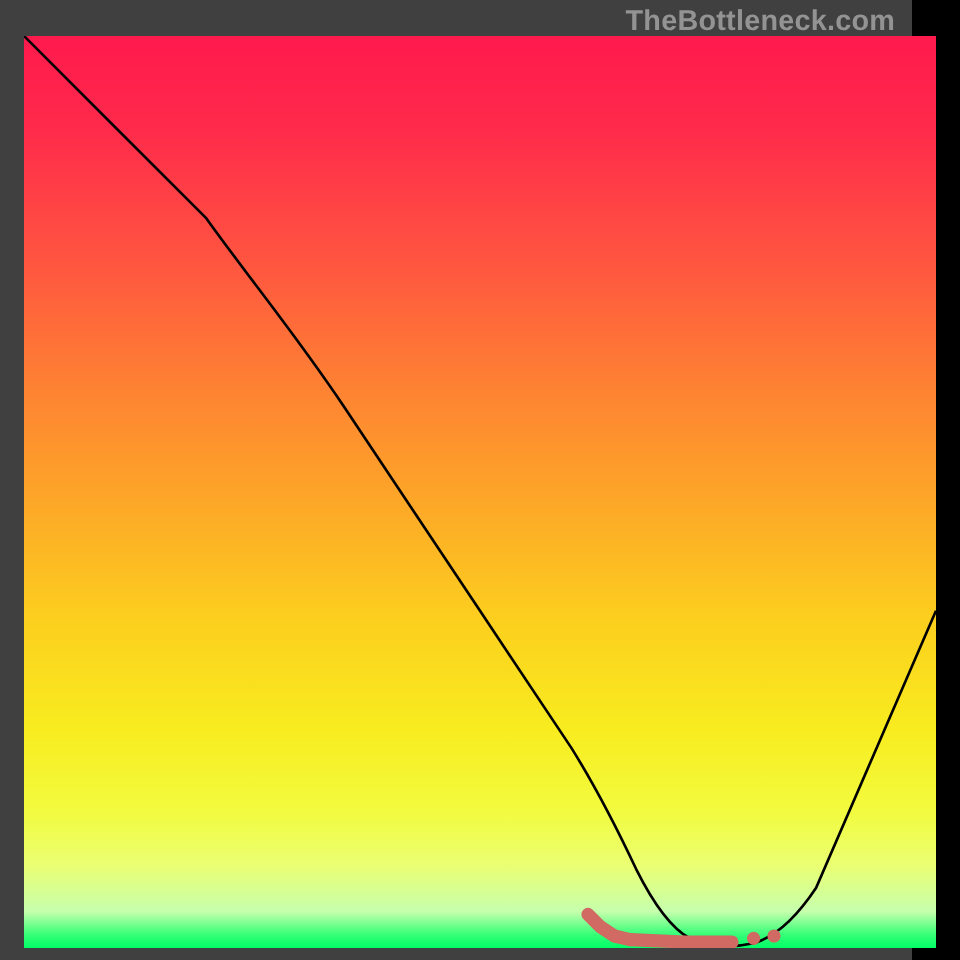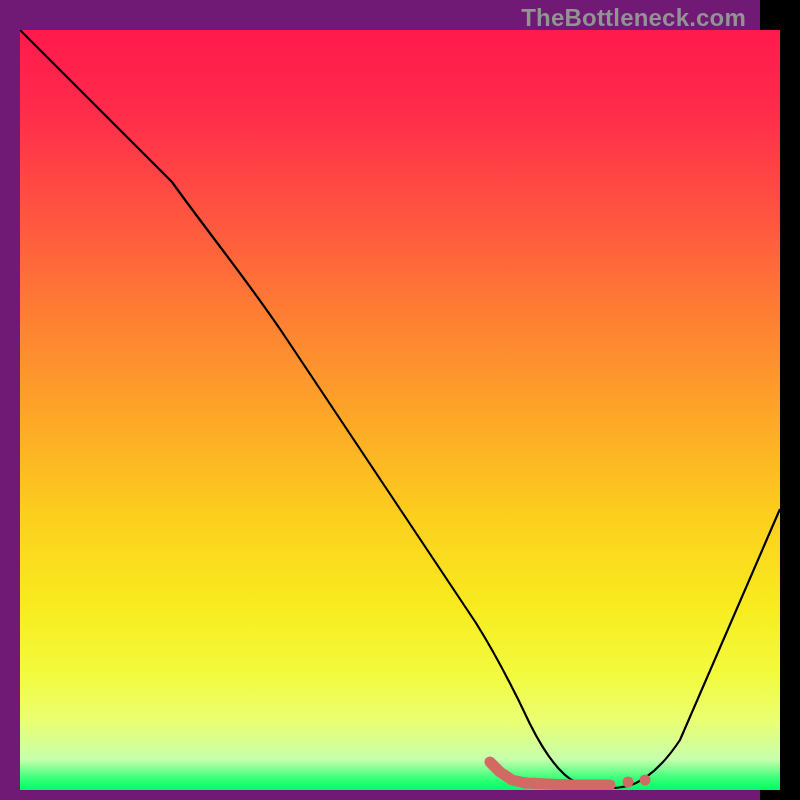--- a/index.html
+++ b/index.html
@@ -8,21 +8,21 @@
     width: 800px;
     height: 800px;
     background: #000;
     overflow: hidden;
     font-family: Arial, Helvetica, sans-serif;
   }
   .outer {
     position: relative;
     width: 760px;
     height: 800px;
-    background: #701a75;
+    background: #404040;
   }
   .watermark {
     position: absolute;
     top: 4px;
     right: 14px;
     color: #939393;
     font-size: 24px;
     font-weight: 600;
     letter-spacing: 0.2px;
     z-index: 20;

